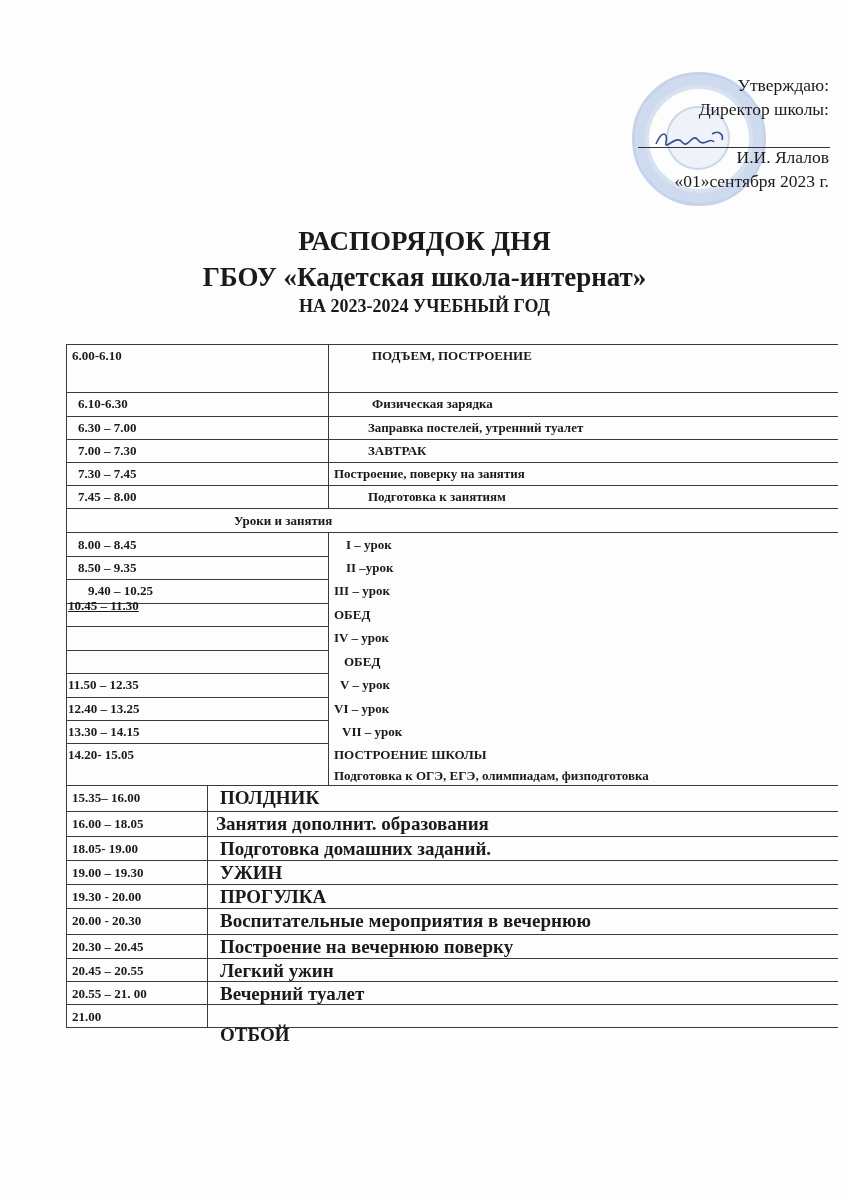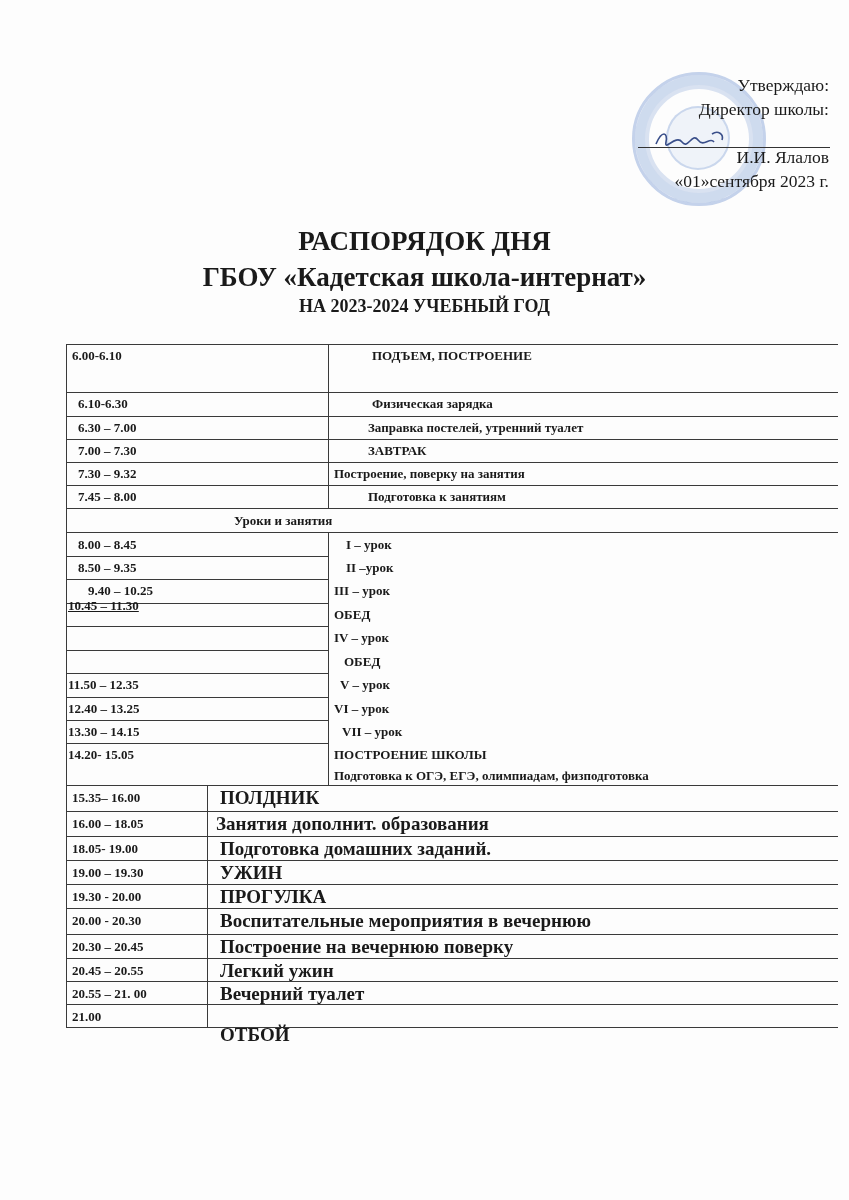--- a/index.html
+++ b/index.html
@@ -58,21 +58,21 @@
     <div class="hl" style="left: 66px; width: 772px; top: 416px;"></div>
     <div class="cell" style="left: 78px; top: 394px;">6.10-6.30</div>
     <div class="cell" style="left: 372px; top: 394px;">Физическая   зарядка</div>
     <div class="hl" style="left: 66px; width: 772px; top: 439px;"></div>
     <div class="cell" style="left: 78px; top: 418px;">6.30 – 7.00</div>
     <div class="cell" style="left: 368px; top: 418px;">Заправка  постелей, утренний туалет</div>
     <div class="hl" style="left: 66px; width: 772px; top: 462px;"></div>
     <div class="cell" style="left: 78px; top: 441px;">7.00 – 7.30</div>
     <div class="cell" style="left: 368px; top: 441px;">ЗАВТРАК</div>
     <div class="hl" style="left: 66px; width: 772px; top: 485px;"></div>
-    <div class="cell" style="left: 78px; top: 464px;">7.30 – 9.32</div>
+    <div class="cell" style="left: 78px; top: 464px;">7.30 – 7.45</div>
     <div class="cell" style="left: 334px; top: 464px;">Построение, поверку на занятия</div>
     <div class="hl" style="left: 66px; width: 772px; top: 508px;"></div>
     <div class="cell" style="left: 78px; top: 487px;">7.45 – 8.00</div>
     <div class="cell" style="left: 368px; top: 487px; text-align: center;">Подготовка  к  занятиям</div>
     <div class="vl" style="left: 66px; top: 344px; height: 441px;"></div>
     <div class="vl" style="left: 328px; top: 344px; height: 164px;"></div>
     <div class="cell" style="left: 234px; top: 511px;">Уроки и занятия</div>
     <div class="hl" style="left: 66px; width: 772px; top: 532px;"></div>
     <div class="hl" style="left: 66px; width: 262px; top: 556px;"></div>
     <div class="hl" style="left: 66px; width: 262px; top: 579px;"></div>

